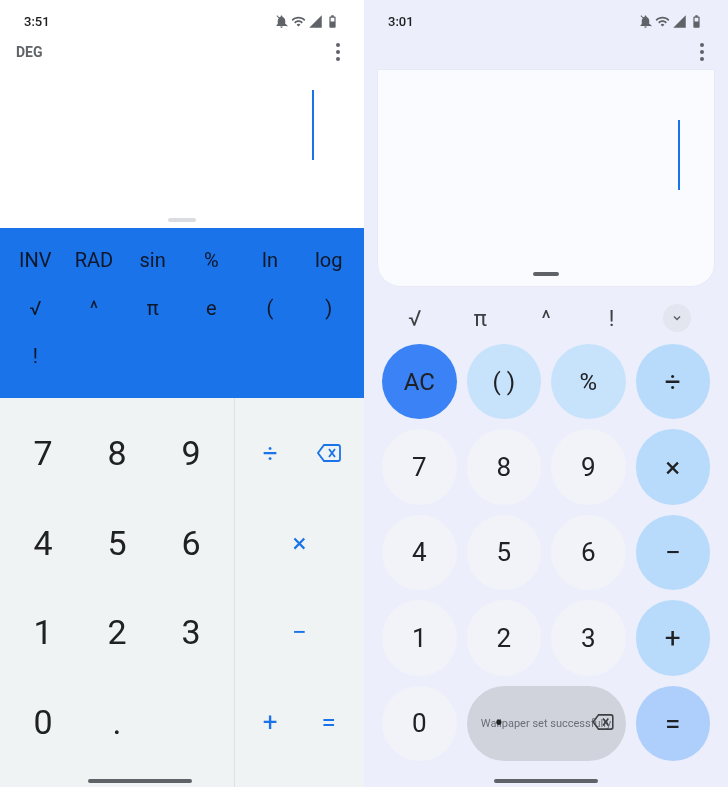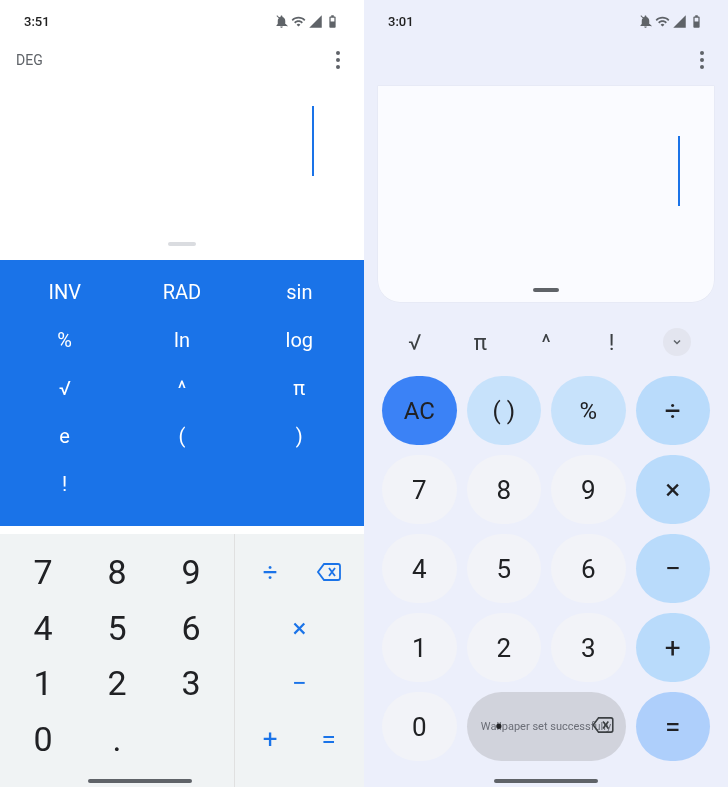--- a/index.html
+++ b/index.html
@@ -1,36 +1,36 @@
 <!DOCTYPE html>
 <html><head>
   <meta charset="utf-8">
   <style>
     * { margin: 0; padding: 0; box-sizing: border-box; font-family: 'Roboto', sans-serif; -webkit-font-smoothing: antialiased; }
     body { width: 728px; height: 787px; display: flex; background: #fff; }
-    .phone { flex: 1; position: relative; display: flex; flex-direction: column; gap: 8px; }
+    .phone { flex: 1; position: relative; display: flex; flex-direction: column; }
     .phone-left { background: #fff; }
     .phone-right { background: #eceffb; }
     
     .status-bar { height: 26px; display: flex; align-items: center; justify-content: space-between; padding: 0 24px; font-size: 13px; color: #212121; font-weight: 500; margin-top: 8px; }
     .status-bar .icons { display: flex; align-items: center; gap: 2px; }
     .status-icon { width: 15px; height: 15px; }
     
     .header-row { height: 36px; display: flex; align-items: center; justify-content: space-between; padding: 0 8px 0 16px; }
-    .deg-label { font-size: 14px; font-weight: 400; color: #5f6368; }
+    .deg-label { font-size: 14px; font-weight: 700; color: #5f6368; }
     .kebab { width: 36px; height: 36px; display: flex; align-items: center; justify-content: center; }
     .dots { display:flex; flex-direction:column; gap:3px;}
     .dots span { width:4px; height:4px; border-radius:50%; background:#5f6368;}
     
     .display-area-left { flex: 0 0 148px; position: relative; }
     .display-area-left .cursor { position:absolute; top:20px; right:50px; width:2px; height:70px; background:#1a73e8;}
     
     .drag-handle { width: 28px; height: 4px; border-radius: 2px; background: #dadce0; margin: 0 auto 6px; }
     
-    .blue-panel { background: #1a73e8; color: #ffffff; display: grid; grid-template-columns: repeat(3, 1fr); padding: 8px 6px 18px; }
+    .blue-panel { background: #1a73e8; color: #0f172a; display: grid; grid-template-columns: repeat(6, 1fr); padding: 8px 6px 18px; }
     .blue-panel .sbtn { height: 48px; display:flex; align-items:center; justify-content:center; font-size: 20px; font-weight: 400;}
     
     .keypad-left { flex:1; display:flex; background:#f0f3f4; }
     .num-grid { flex: 1; display:grid; grid-template-columns: repeat(3,1fr); grid-template-rows: repeat(4,1fr); padding: 10px 6px 20px 6px;}
     .num-grid .nbtn { display:flex; align-items:center; justify-content:center; font-size: 34px; color: #202124; font-weight: 400;}
     .op-col { width: 130px; border-left: 1px solid #e0e0e0; display:grid; grid-template-columns: 1fr 1fr; grid-template-rows: 1fr 1fr 1fr 1fr; padding: 10px 6px 20px 6px; }
     .op-col .obtn { display:flex; align-items:center; justify-content:center; font-size: 26px; color:#1a73e8; font-weight: 400;}
     .op-col .obtn.full { grid-column: 1 / 3; }
     
     .nav-pill-left { position:absolute; bottom: 4px; left: 50%; transform: translateX(-94px); width: 104px; height:4px; border-radius:2px; background:#5f6368;}

